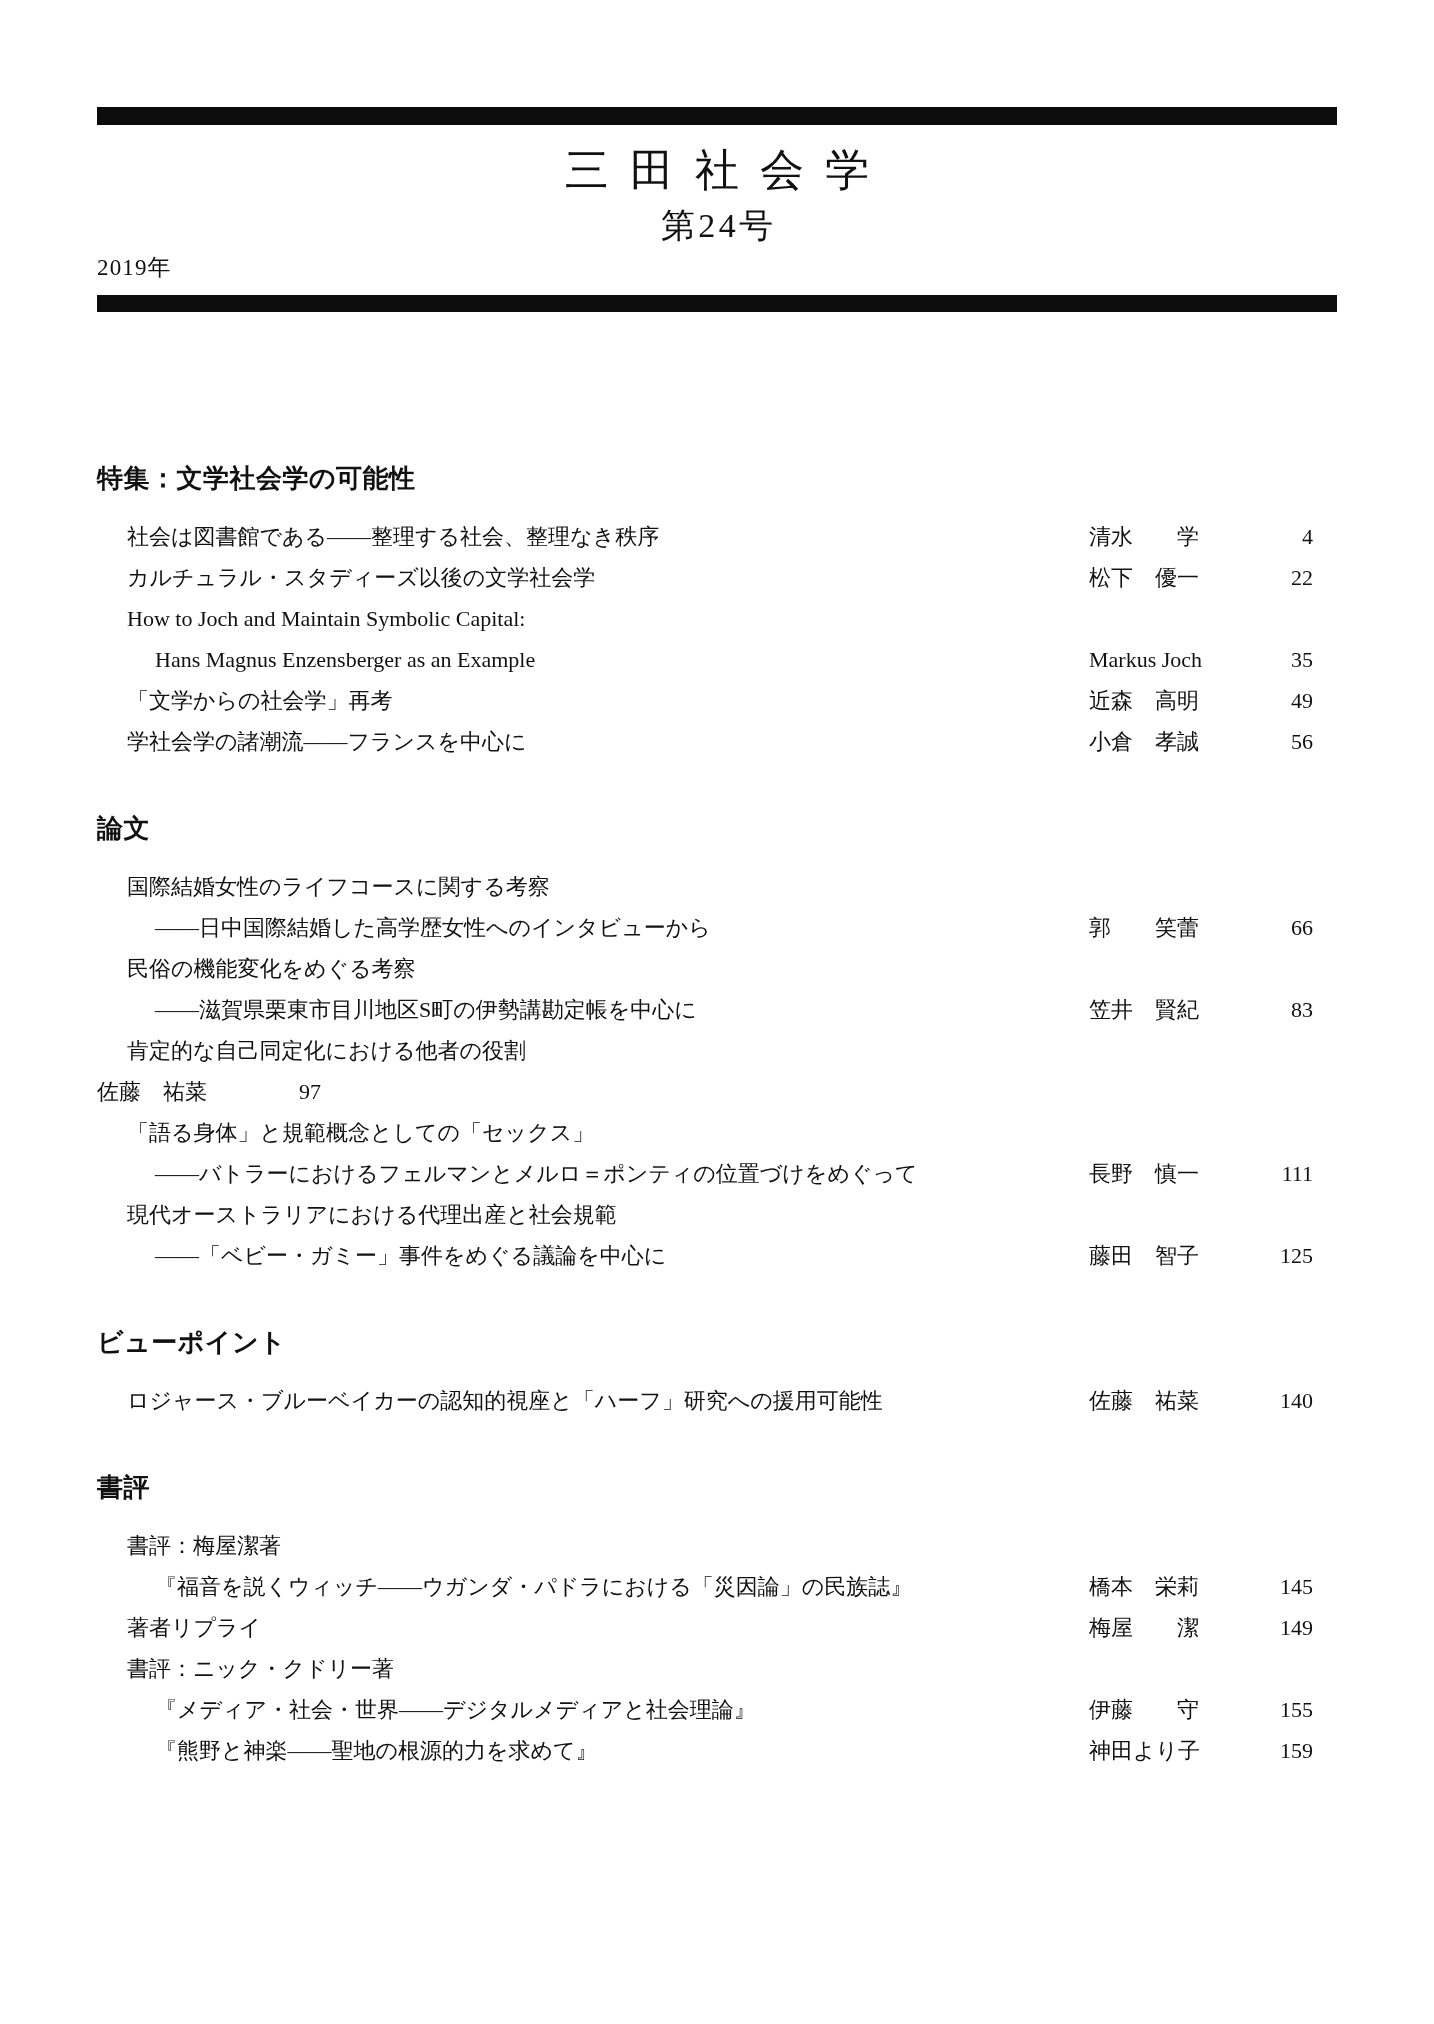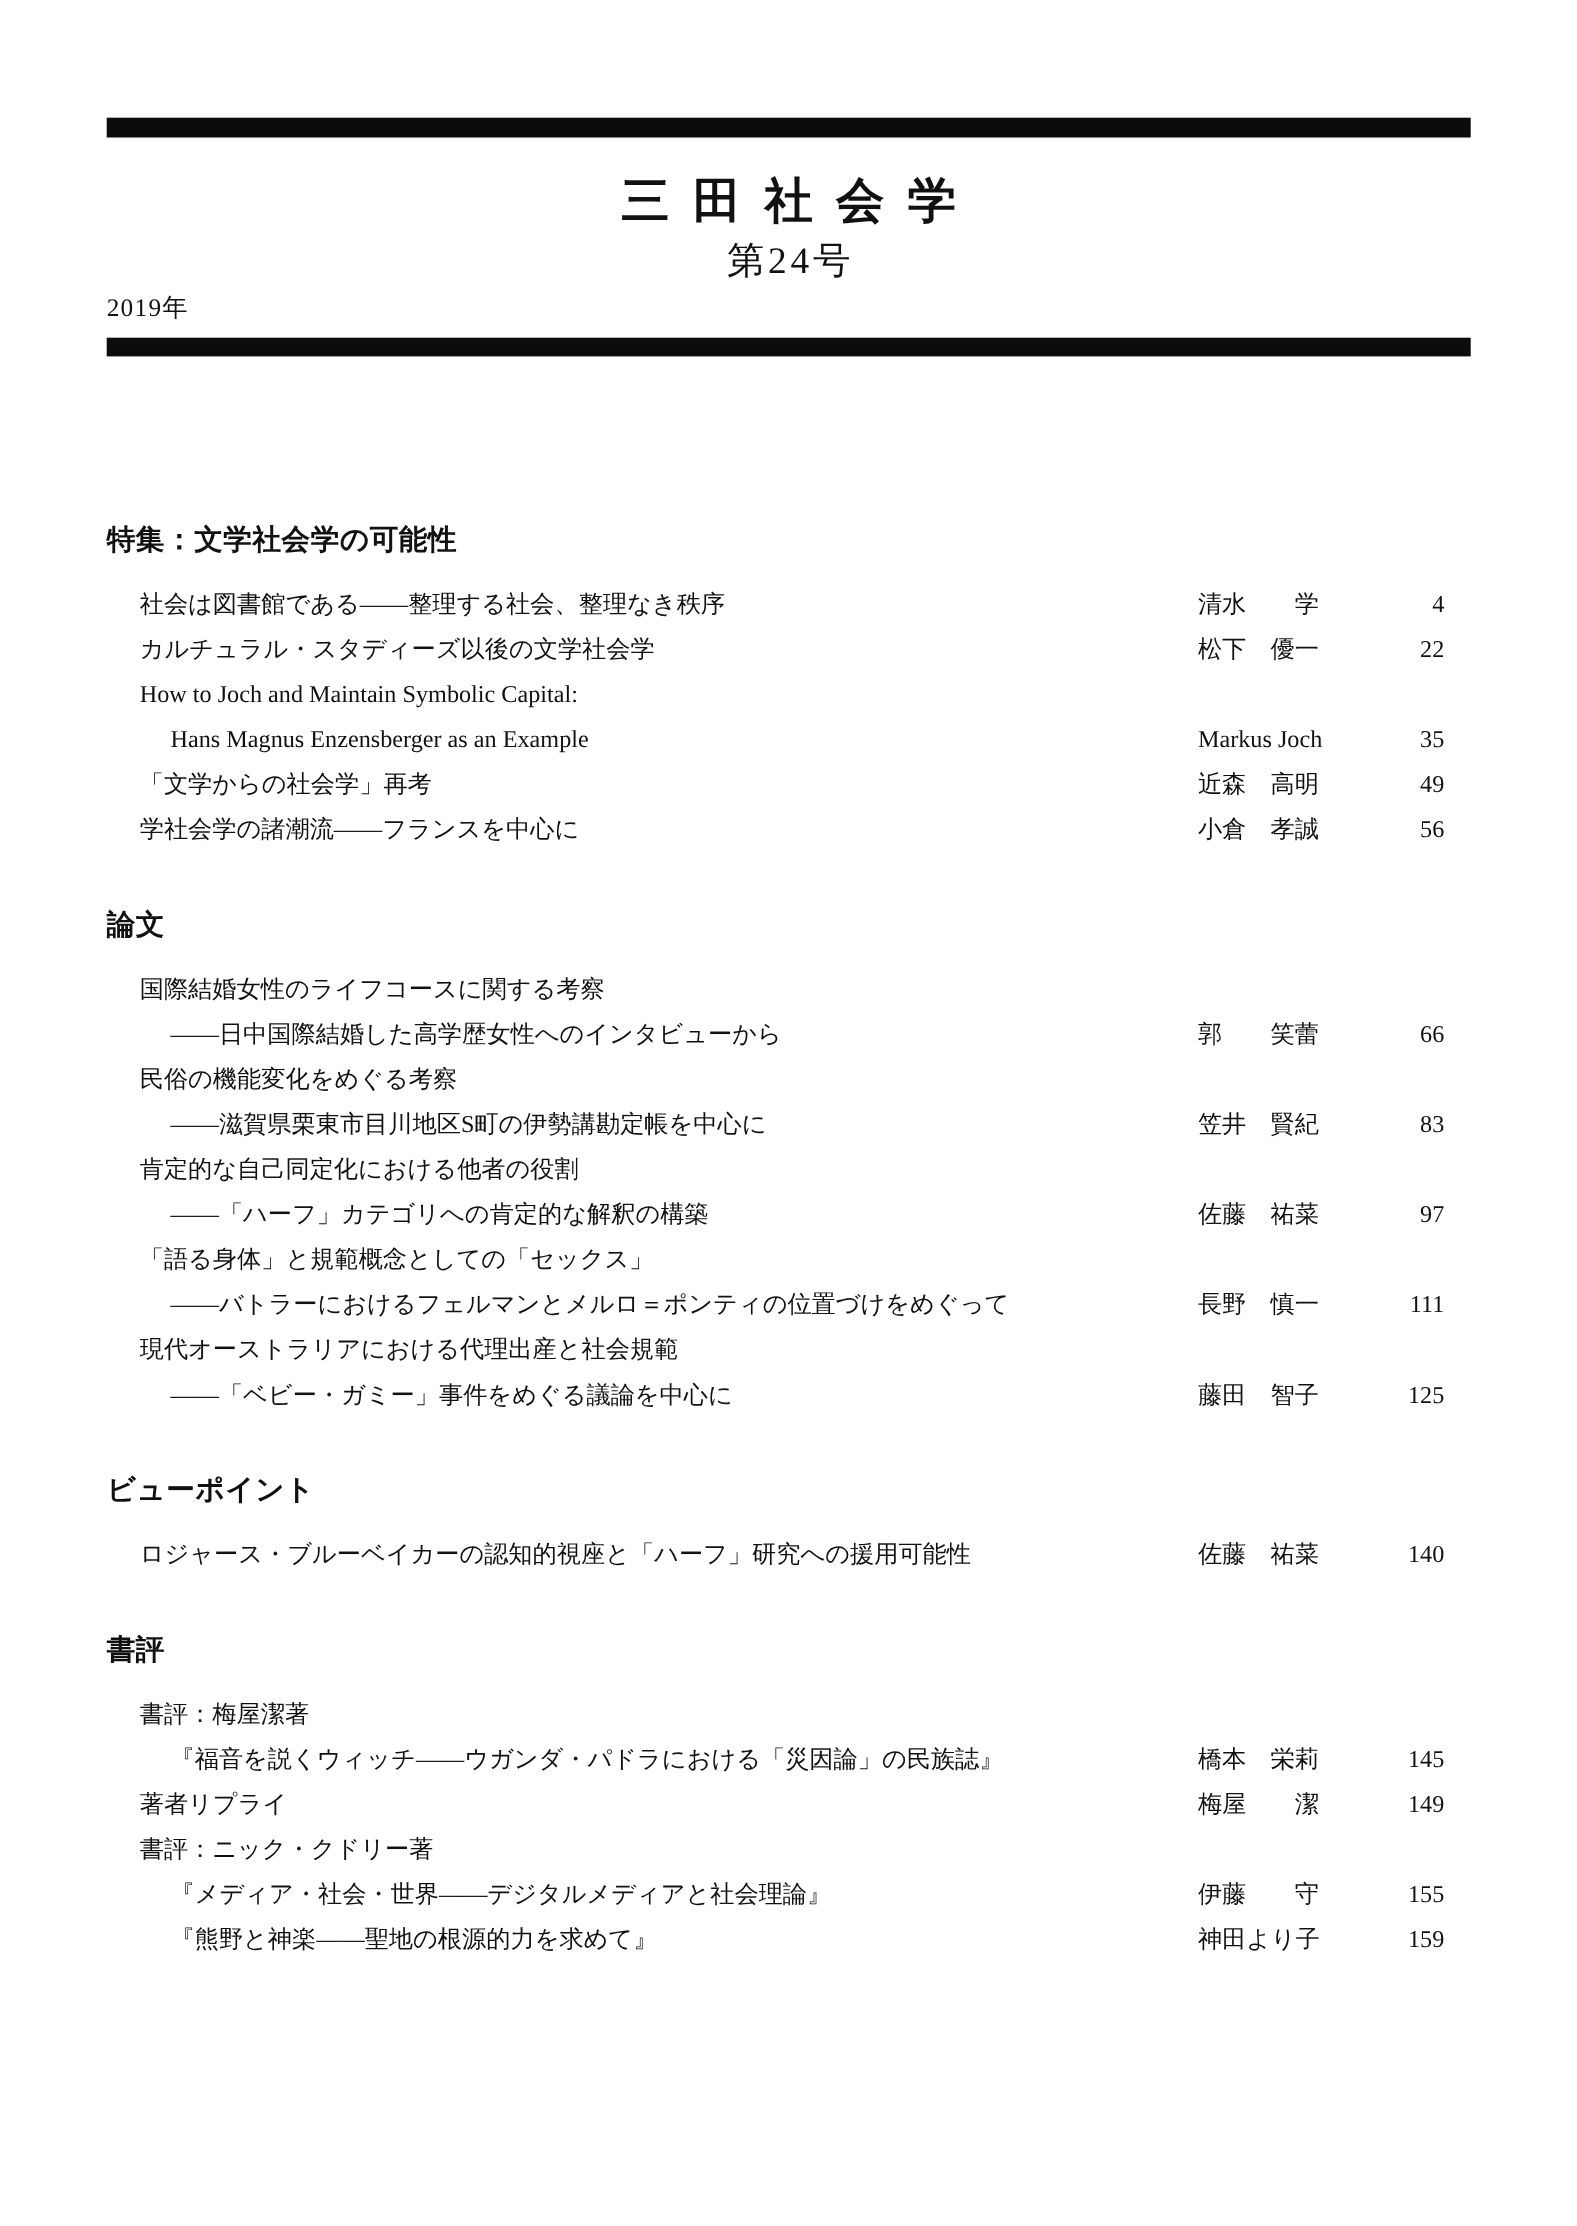--- a/index.html
+++ b/index.html
@@ -5,21 +5,21 @@
   html,body{margin:0;padding:0;background:#e8e8e8;}
   .page{
     width:1434px;height:2024px;background:#ffffff;position:relative;
     margin:0 auto;overflow:hidden;color:#111;
     font-family:"Liberation Serif","DejaVu Serif",serif;
   }
   .content{margin-left:97px;width:1240px;padding-top:107px;}
   .bar{height:18px;background:#0c0c0c;}
   .bar.bottom{height:17px;margin-top:12px;}
   .jtitle{
-    text-align:center;font-size:44px;font-weight:700;margin-top:32px;line-height:52px;
+    text-align:center;font-size:44px;font-weight:400;margin-top:20px;line-height:52px;
     letter-spacing:0.48em;padding-left:0.48em;white-space:nowrap;
   }
   .jissue{
     text-align:center;font-size:34px;margin-top:8px;line-height:42px;
     letter-spacing:0.10em;padding-left:0.10em;
   }
   .jyear{
     text-align:left;font-size:23px;margin-top:6px;line-height:30px;
     letter-spacing:0.05em;
   }
@@ -101,21 +101,20 @@
             </div>
             <div class="row">
               <span class="t ind1">——滋賀県栗東市目川地区S町の伊勢講勘定帳を中心に</span>
               <span class="author">笠井　賢紀</span>
               <span class="pg">83</span>
             </div>
             <div class="row">
               <span class="t ind0">肯定的な自己同定化における他者の役割</span>
             </div>
             <div class="row">
-              <span class="t ind1">——「ハーフ」カテゴリへの肯定的な解釈の構築</span>
               <span class="author">佐藤　祐菜</span>
               <span class="pg">97</span>
             </div>
             <div class="row">
               <span class="t ind0">「語る身体」と規範概念としての「セックス」</span>
             </div>
             <div class="row">
               <span class="t ind1">——バトラーにおけるフェルマンとメルロ＝ポンティの位置づけをめぐって</span>
               <span class="author">長野　慎一</span>
               <span class="pg">111</span>

